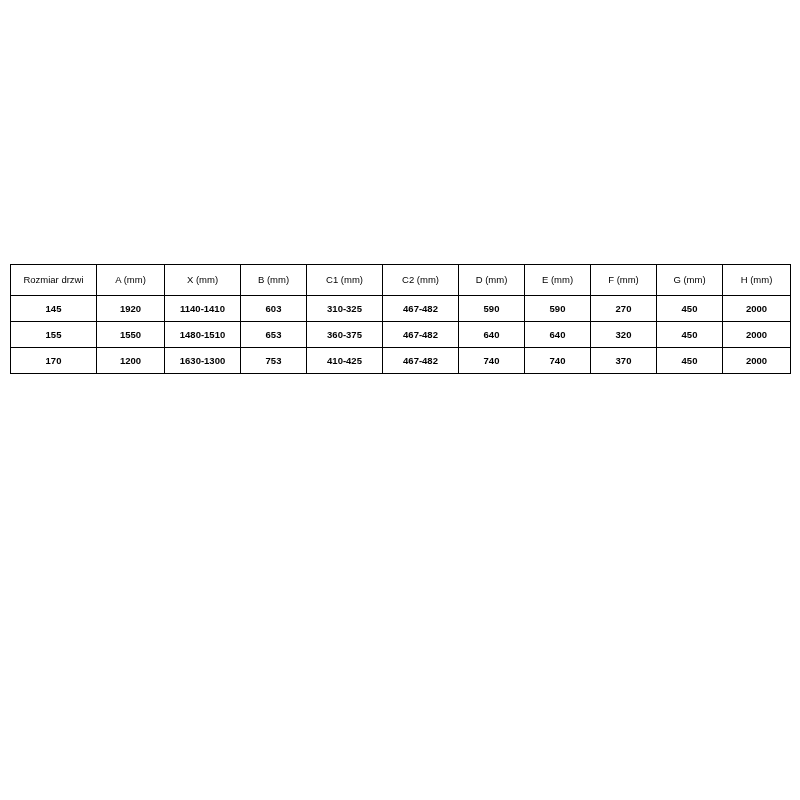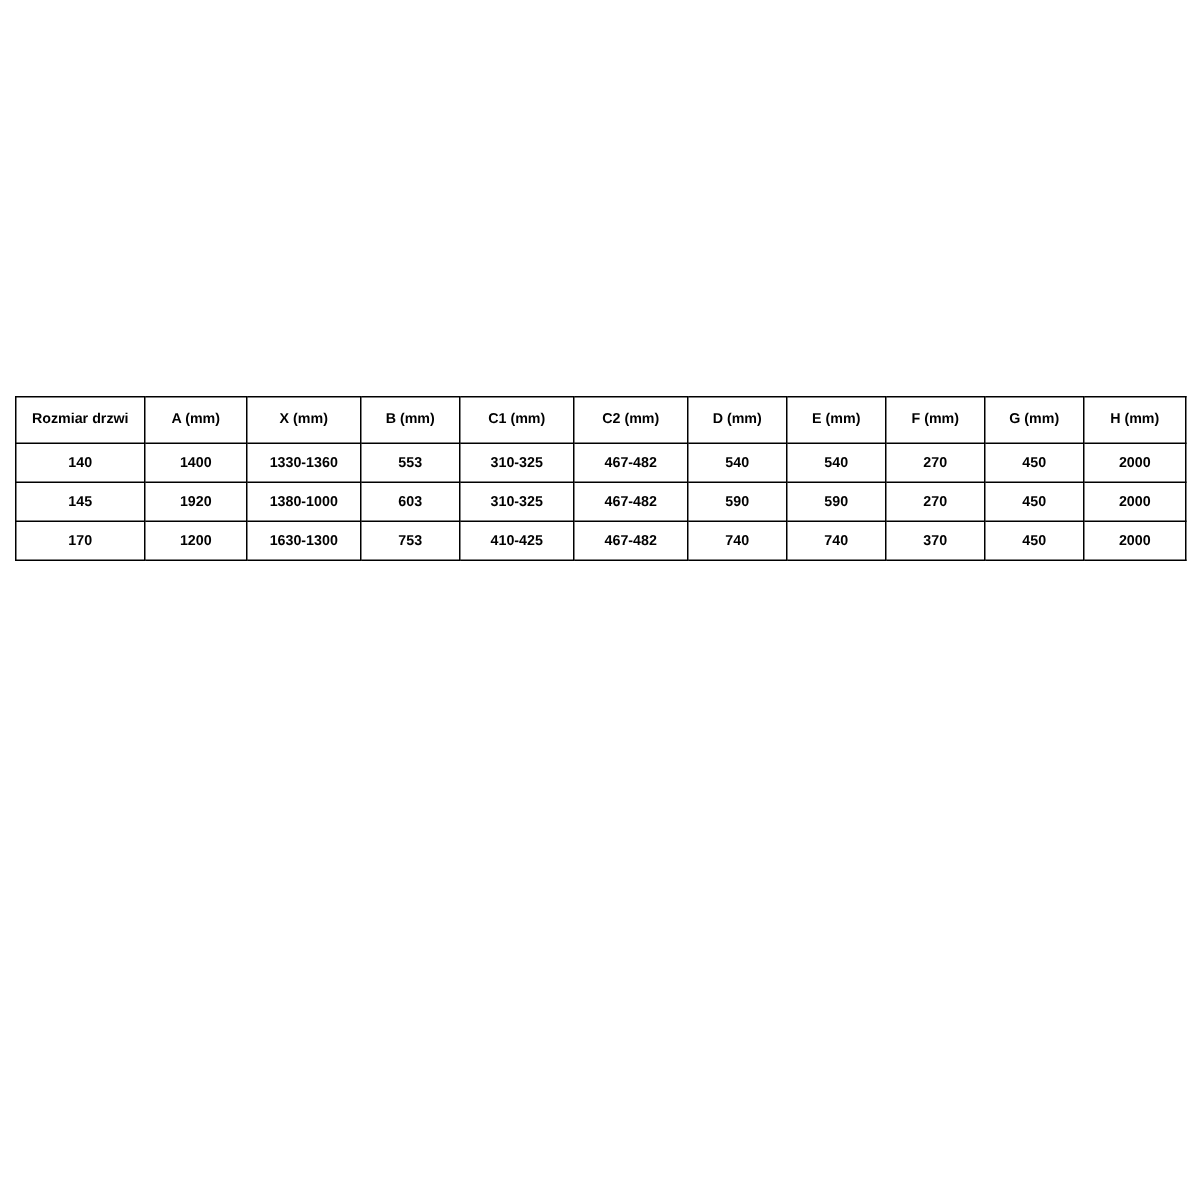--- a/index.html
+++ b/index.html
@@ -31,21 +31,21 @@
     border: 1px solid #000000;
     text-align: center;
     vertical-align: middle;
     font-size: 9.5px;
     padding: 0;
     height: 25px;
     line-height: 25px;
     white-space: nowrap;
   }
   table.spec-table thead th {
-    font-weight: bold;
+    font-weight: normal;
     height: 30px;
     line-height: 30px;
     font-size: 9.5px;
   }
   table.spec-table tbody td {
     font-weight: bold;
   }
   
   col.c0 { width: 86px; }
   col.c1 { width: 68px; }
@@ -87,42 +87,42 @@
         <th>C2 (mm)</th>
         <th>D (mm)</th>
         <th>E (mm)</th>
         <th>F (mm)</th>
         <th>G (mm)</th>
         <th>H (mm)</th>
       </tr>
     </thead>
     <tbody>
       <tr>
-        <td>140</td>
-        <td>1400</td>
-        <td>1330-1360</td>
-        <td>553</td>
-        <td>310-325</td>
-        <td>467-482</td>
-        <td>540</td>
-        <td>540</td>
-        <td>270</td>
-        <td>450</td>
-        <td>2000</td>
-      </tr>
-      <tr>
         <td>145</td>
         <td>1920</td>
-        <td>1380-1000</td>
+        <td>1140-1410</td>
         <td>603</td>
         <td>310-325</td>
         <td>467-482</td>
         <td>590</td>
         <td>590</td>
         <td>270</td>
+        <td>450</td>
+        <td>2000</td>
+      </tr>
+      <tr>
+        <td>155</td>
+        <td>1550</td>
+        <td>1480-1510</td>
+        <td>653</td>
+        <td>360-375</td>
+        <td>467-482</td>
+        <td>640</td>
+        <td>640</td>
+        <td>320</td>
         <td>450</td>
         <td>2000</td>
       </tr>
       <tr>
         <td>170</td>
         <td>1200</td>
         <td>1630-1300</td>
         <td>753</td>
         <td>410-425</td>
         <td>467-482</td>

